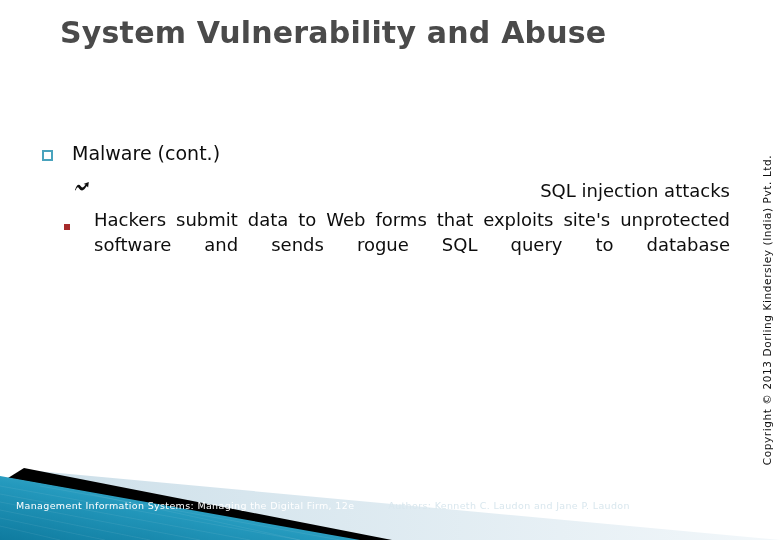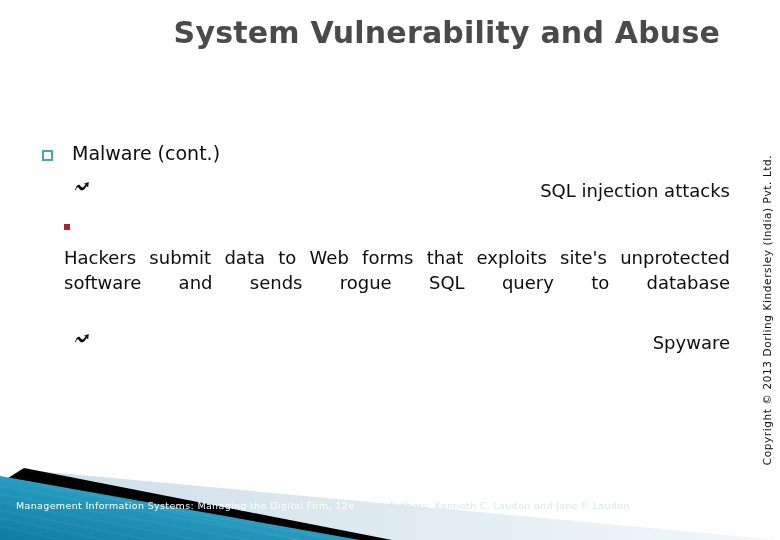--- a/index.html
+++ b/index.html
@@ -18,21 +18,21 @@
     background: #ffffff;
     overflow: hidden;
   }
 
   
   #slide-title {
     position: absolute;
     left: 60px;
     top: 14px;
     width: 660px;
-    text-align: right;
+    text-align: left;
     font-family: "DejaVu Sans", sans-serif;
     font-size: 30px;
     font-weight: bold;
     color: #4a4a4a;
     letter-spacing: 0.2px;
     line-height: 38px;
     white-space: nowrap;
   }
 
   
@@ -98,21 +98,20 @@
     font-size: 18px;
     color: #0d0d0d;
     line-height: 25px;
   }
 
   
   .lvl3 {
     margin-top: 2px;
     margin-bottom: 10px;
     padding-left: 26px;
-    flex-direction: column;
   }
   .lvl3 .bullet-mark {
     width: 30px;
     flex: 0 0 30px;
     padding-top: 8px;
   }
   .sq-filled {
     display: inline-block;
     width: 6px;
     height: 6px;
@@ -206,28 +205,20 @@
       </div>
       <div class="bullet-text">SQL injection attacks</div>
     </div>
     <div class="bullet-row lvl3">
       <div class="bullet-mark">
         <span class="sq-filled"></span>
       </div>
       <div class="bullet-text">Hackers submit data to Web forms that exploits site's unprotected software and sends rogue SQL query to database</div>
     </div>
 
-    <div class="bullet-row lvl2">
-      <div class="bullet-mark">
-        <svg class="arrow-glyph" viewBox="0 0 20 20" xmlns="http://www.w3.org/2000/svg">
-          <path d="M1.2 12.8 C3.2 6.6, 5.6 5.2, 8.0 8.4 C9.3 10.1, 10.6 10.6, 12.1 8.6 L13.6 6.5 L11.2 6.0 L17.4 3.4 L16.6 10.1 L15.0 8.2 L13.1 11.0 C10.6 14.4, 7.9 14.0, 6.0 11.1 C4.5 8.8, 3.3 9.6, 2.0 13.6 Z" fill="#0d0d0d"></path>
-        </svg>
-      </div>
-      <div class="bullet-text">Spyware</div>
-    </div>
 
 
   </div>
 
   <div id="copyright">
     <span class="cr-text">Copyright © 2013 Dorling Kindersley (India) Pvt. Ltd.</span>
   </div>
 
   <div id="footer-graphic">
     <svg width="780" height="80" viewBox="0 0 780 80" xmlns="http://www.w3.org/2000/svg">

